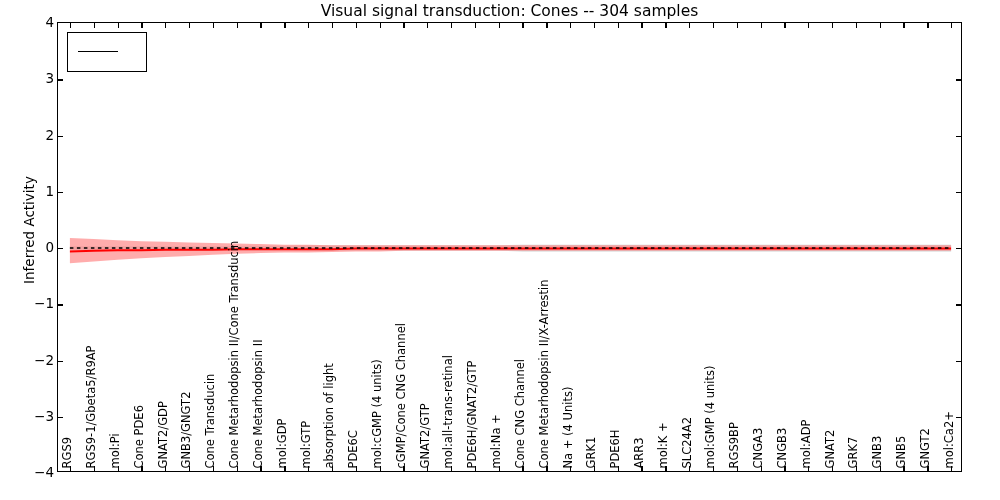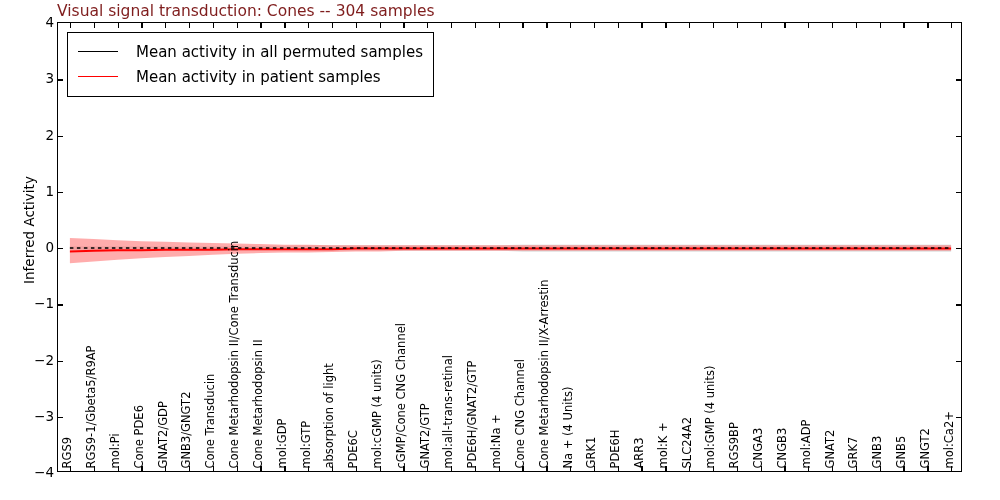--- a/index.html
+++ b/index.html
@@ -18,23 +18,23 @@
     width: 1000px;
     height: 500px;
     background: #ffffff;
   }
   
   #chart-title {
     position: absolute;
     left: 57px;
     top: 2px;
     width: 905px;
-    text-align: left;
+    text-align: center;
     font-size: 15.5px;
-    color: #7f1d1d;
+    color: #000000;
     white-space: nowrap;
   }
   
   #plot-area {
     position: absolute;
     left: 57px;
     top: 22px;
     width: 905px;
     height: 450px;
     border: 1.3px solid #000000;
@@ -259,25 +259,20 @@
         <div class="xtick-mark top" style="left: 845.461px;"></div>
         <div class="xtick-mark" style="left: 869.276px;"></div>
         <div class="xtick-mark top" style="left: 869.276px;"></div>
         <div class="xtick-mark" style="left: 893.092px;"></div>
         <div class="xtick-mark top" style="left: 893.092px;"></div>
       </div>
 
     <div id="legend">
       <div class="legend-row">
         <span class="legend-swatch" style="border-top-color: rgb(0, 0, 0);"></span>
-        <span class="legend-text">Mean activity in all permuted samples</span>
-      </div>
-      <div class="legend-row">
-        <span class="legend-swatch" style="border-top-color: rgb(255, 0, 0);"></span>
-        <span class="legend-text">Mean activity in patient samples</span>
       </div>
     </div>
   </div>
 
   <div id="xtick-labels">
       <div class="xtick-label" style="left: 73.4079px; bottom: 32px;">RGS9</div>
       <div class="xtick-label" style="left: 97.2237px; bottom: 32px;">RGS9-1/Gbeta5/R9AP</div>
       <div class="xtick-label" style="left: 121.039px; bottom: 32px;">mol:Pi</div>
       <div class="xtick-label" style="left: 144.855px; bottom: 32px;">Cone PDE6</div>
       <div class="xtick-label" style="left: 168.671px; bottom: 32px;">GNAT2/GDP</div>

